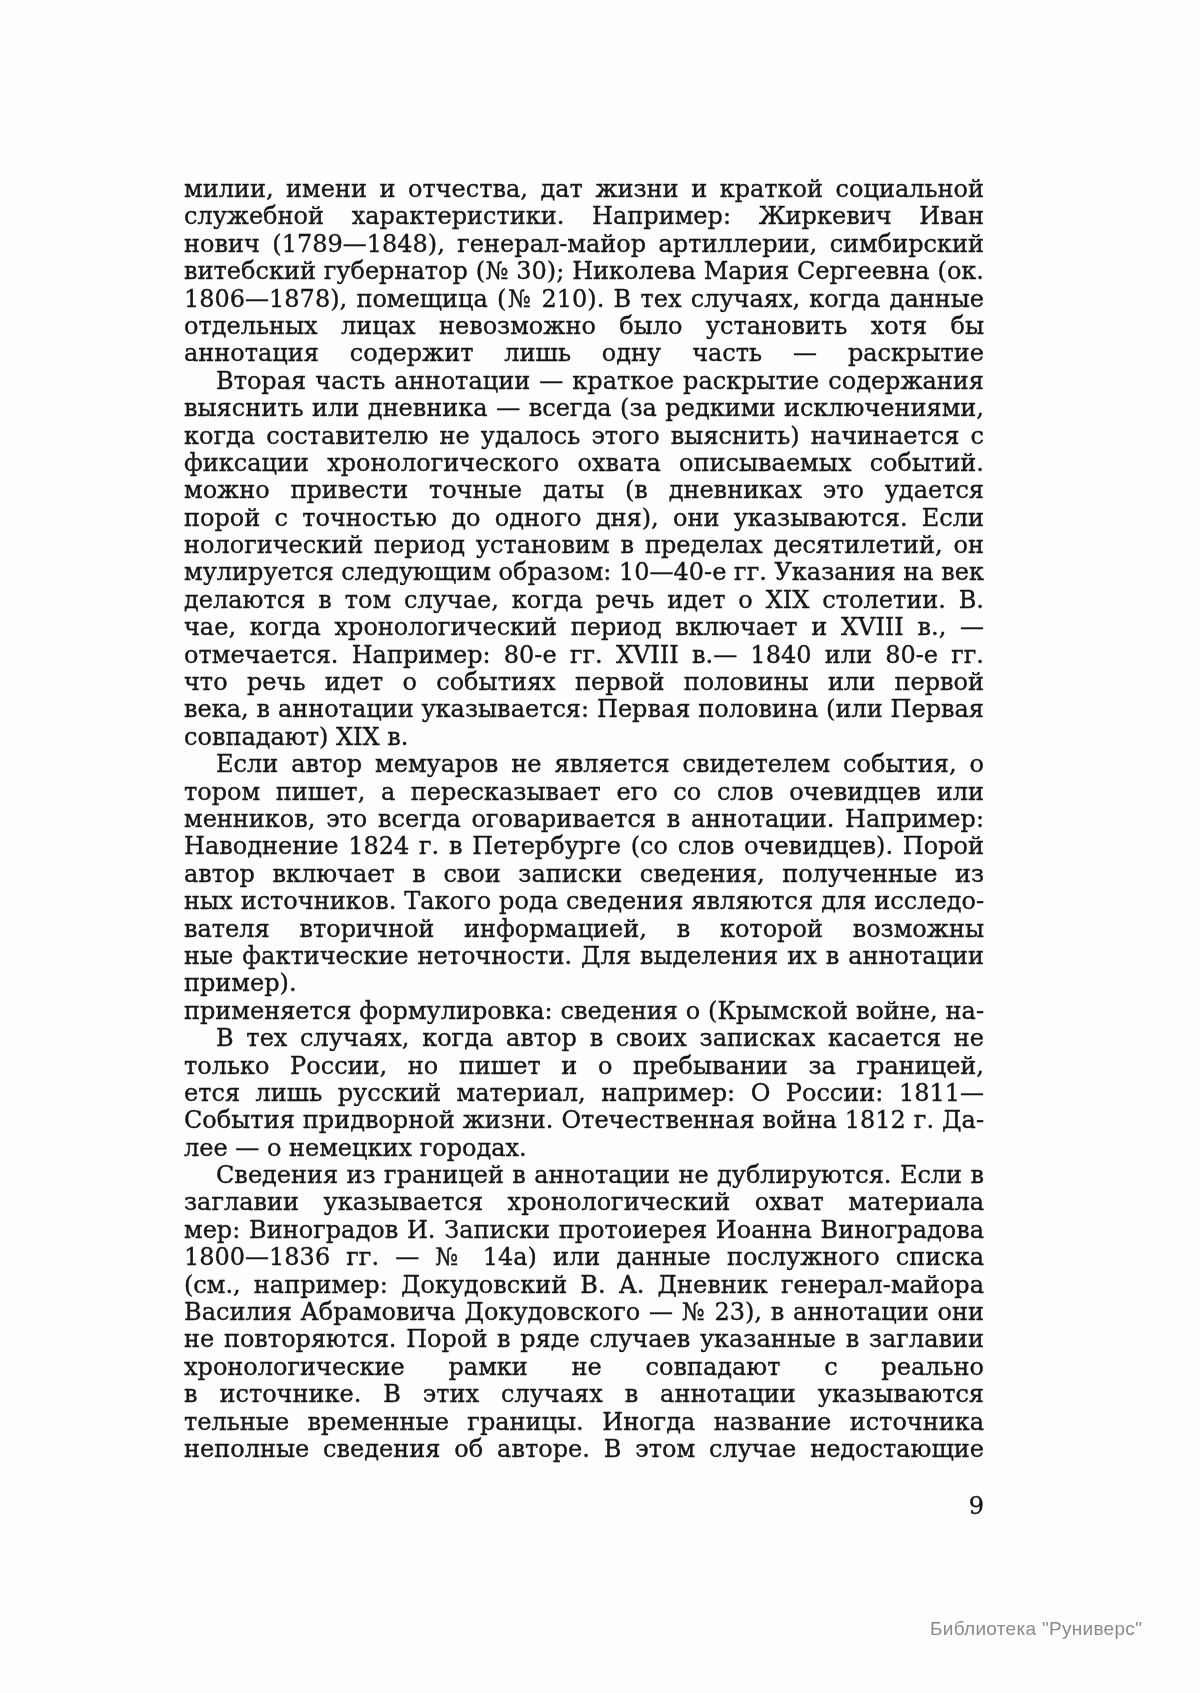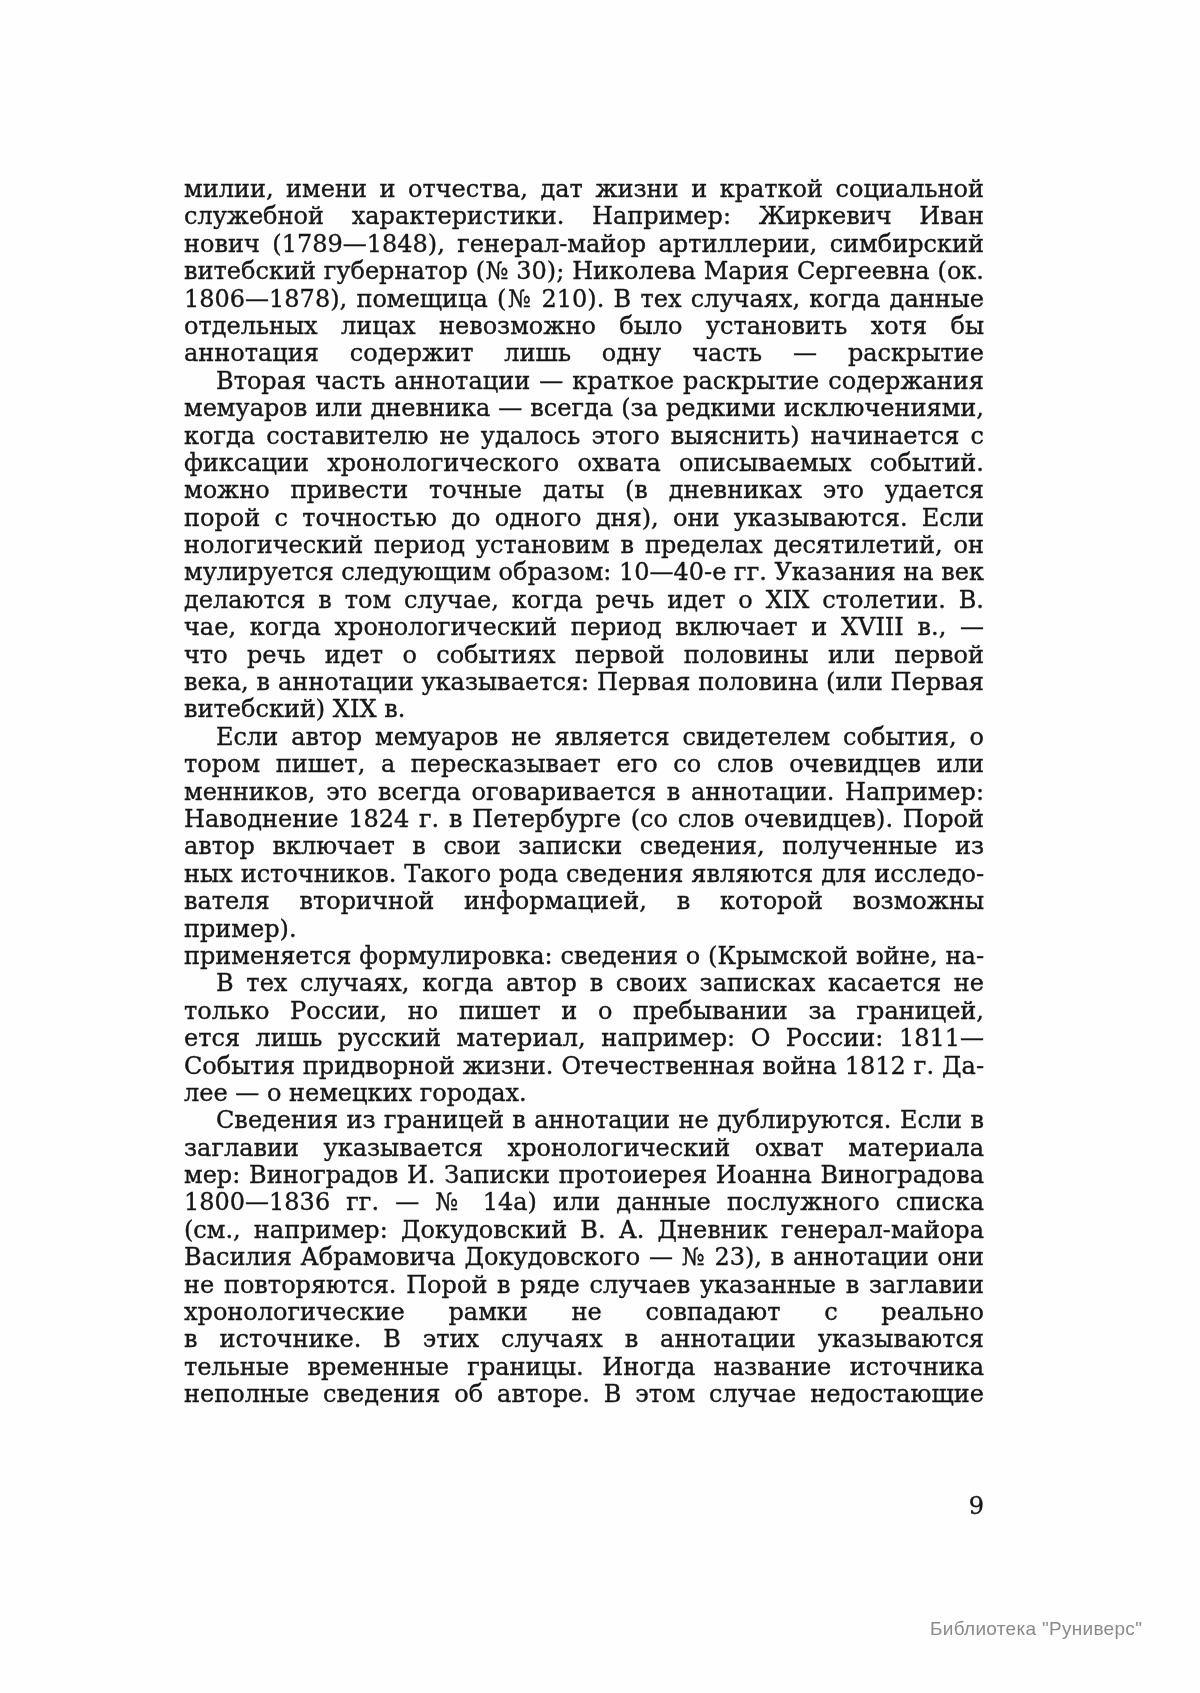--- a/index.html
+++ b/index.html
@@ -67,41 +67,43 @@
         <div class="line">милии, имени и отчества, дат жизни и краткой социальной или</div>
         <div class="line">служебной характеристики. Например: Жиркевич Иван Степа-</div>
         <div class="line">нович (1789—1848), генерал-майор артиллерии, симбирский и</div>
         <div class="line">витебский губернатор (№ 30); Николева Мария Сергеевна (ок.</div>
         <div class="line">1806—1878), помещица (№ 210). В тех случаях, когда данные об</div>
         <div class="line">отдельных лицах невозможно было установить хотя бы частично,</div>
         <div class="line">аннотация содержит лишь одну часть — раскрытие содержания.</div>
       </div>
       <div class="para indent">
         <div class="line">Вторая часть аннотации — краткое раскрытие содержания</div>
-        <div class="line">мемуаров или дневника — всегда (за редкими исключениями,</div>
+        <div class="line">выяснить или дневника — всегда (за редкими исключениями,</div>
         <div class="line">когда составителю не удалось этого выяснить) начинается с</div>
         <div class="line">фиксации хронологического охвата описываемых событий. Если</div>
         <div class="line">можно привести точные даты (в дневниках это удается сделать</div>
         <div class="line">порой с точностью до одного дня), они указываются. Если хро-</div>
         <div class="line">нологический период установим в пределах десятилетий, он фор-</div>
         <div class="line">мулируется следующим образом: 10—40-е гг. Указания на век не</div>
         <div class="line">делаются в том случае, когда речь идет о XIX столетии. В. слу-</div>
         <div class="line">чае, когда хронологический период включает и XVIII в., — это</div>
+        <div class="line">отмечается. Например: 80-е гг. XVIII в.— 1840 или 80-е гг.</div>
         <div class="line">что речь идет о событиях первой половины или первой четверти</div>
         <div class="line">века, в аннотации указывается: Первая половина (или Первая</div>
-        <div class="line natural">витебский) XIX в.</div>
+        <div class="line natural">совпадают) XIX в.</div>
       </div>
       <div class="para indent">
         <div class="line">Если автор мемуаров не является свидетелем события, о ко-</div>
         <div class="line">тором пишет, а пересказывает его со слов очевидцев или совре-</div>
         <div class="line">менников, это всегда оговаривается в аннотации. Например:</div>
         <div class="line">Наводнение 1824 г. в Петербурге (со слов очевидцев). Порой</div>
         <div class="line">автор включает в свои записки сведения, полученные из печат-</div>
         <div class="line">ных источников. Такого рода сведения являются для исследо-</div>
         <div class="line">вателя вторичной информацией, в которой возможны значитель-</div>
+        <div class="line">ные фактические неточности. Для выделения их в аннотации</div>
         <div class="line natural">пример).</div>
         <div class="line">применяется формулировка: сведения о (Крымской войне, на-</div>
       </div>
       <div class="para indent">
         <div class="line">В тех случаях, когда автор в своих записках касается не</div>
         <div class="line">только России, но пишет и о пребывании за границей, аннотиру-</div>
         <div class="line">ется лишь русский материал, например: О России: 1811—1813.</div>
         <div class="line">События придворной жизни. Отечественная война 1812 г. Да-</div>
         <div class="line natural">лее — о немецких городах.</div>
       </div>

